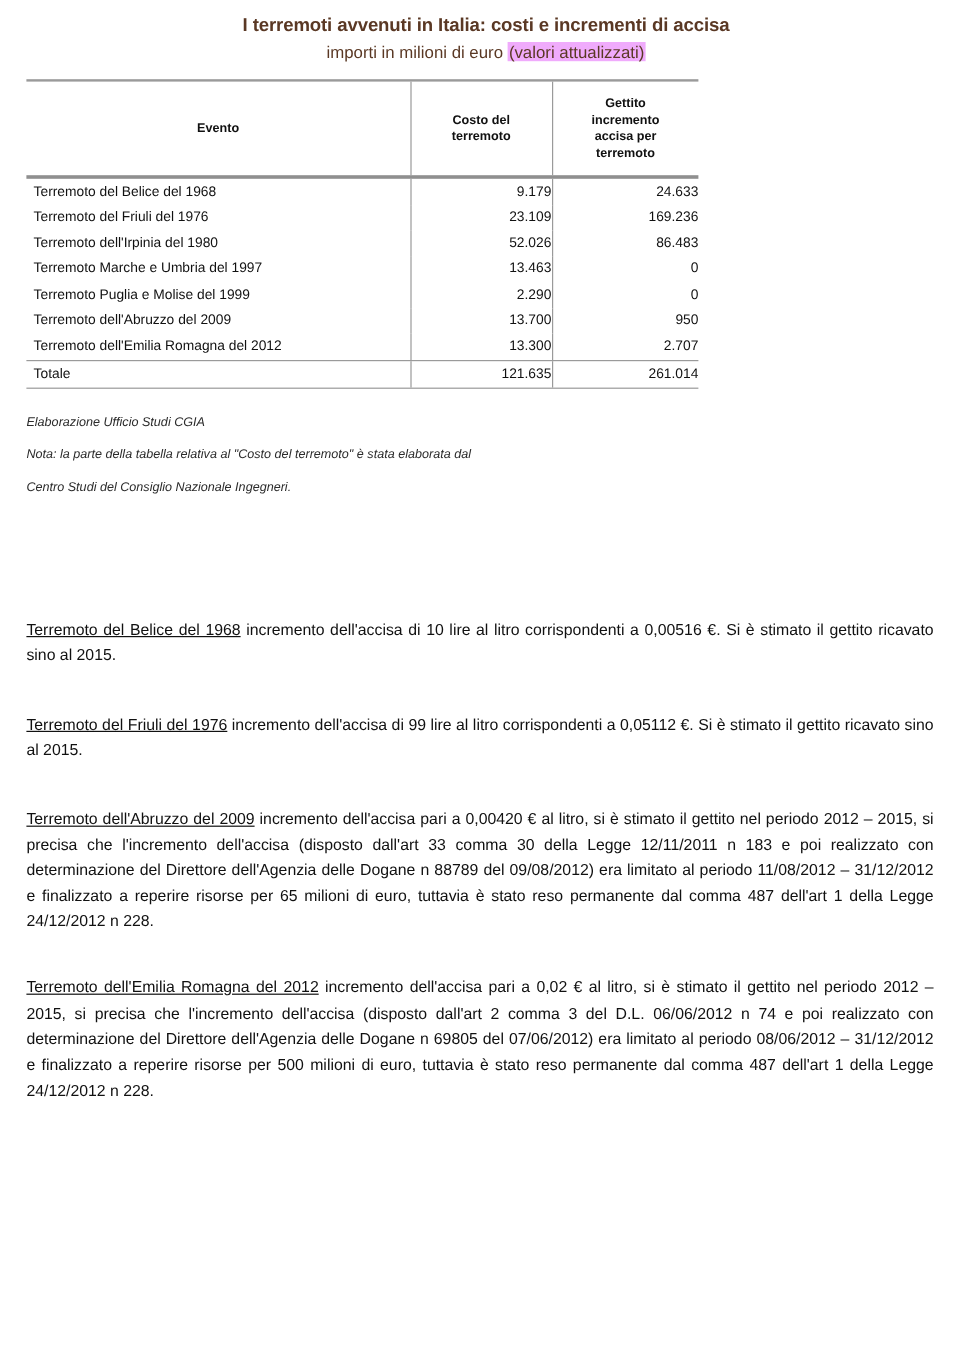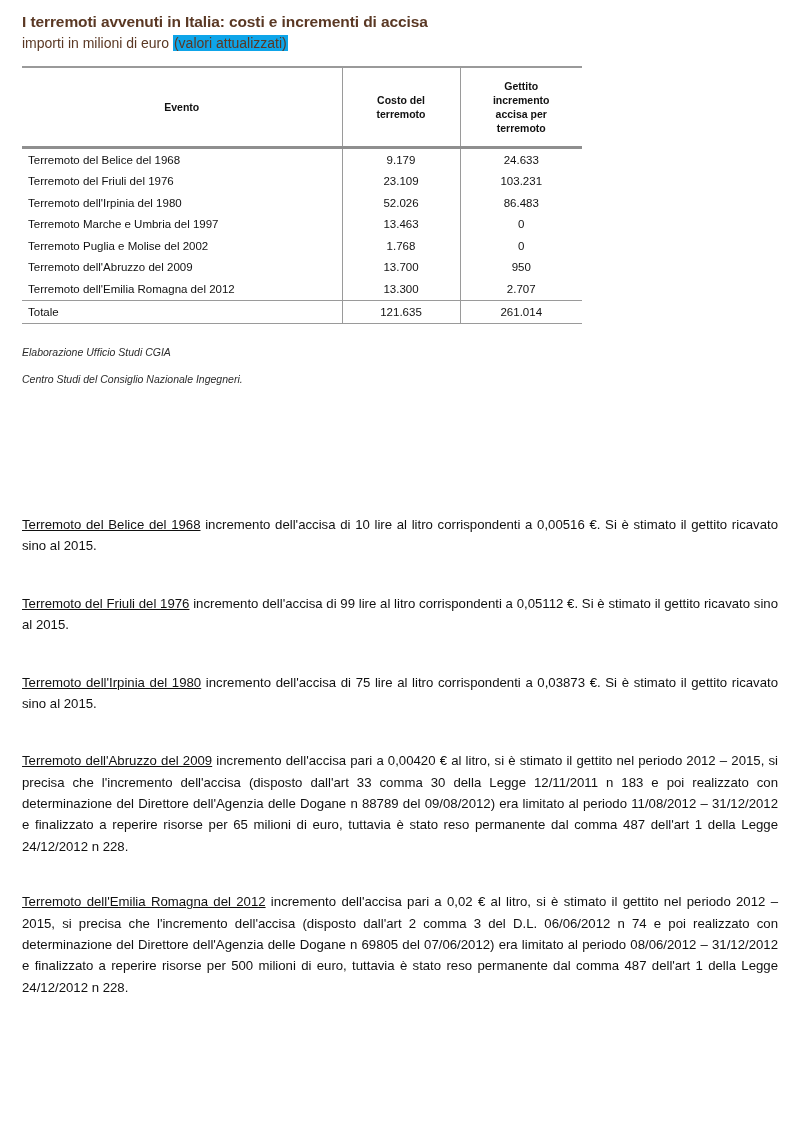--- a/index.html
+++ b/index.html
@@ -19,41 +19,42 @@
     position: relative;
     width: 800px;
     height: 1136px;
     padding: 0;
     box-sizing: border-box;
   }
 
   
   .header-block {
     position: absolute;
-    left: 22px;
+    left: 35px;
     top: 12px;
     width: 740px;
+    text-align: center;
   }
   .doc-title {
     font-size: 15.5px;
     font-weight: bold;
     color: #5a3824;
     letter-spacing: -0.1px;
     line-height: 1.25;
     white-space: nowrap;
   }
   .doc-subtitle {
     font-size: 14px;
     color: #5a3824;
     line-height: 1.3;
     margin-top: 3px;
     white-space: nowrap;
   }
   .hl {
-    background: #0ea5e9;
+    background: #f0abfc;
     color: #5a3824;
     padding: 0 1px;
   }
 
   
   .tbl-wrap {
     position: absolute;
     left: 22px;
     top: 66px;
     width: 560px;
@@ -105,21 +106,21 @@
   }
   table.data td.t-event {
     text-align: left;
     padding-left: 6px;
     height: 21.5px;
     font-size: 11.5px;
     color: #111;
     white-space: nowrap;
   }
   table.data td.t-num {
-    text-align: center;
+    text-align: right;
     height: 21.5px;
     font-size: 11.5px;
     border-left: 1px solid #9a9a9a;
     color: #111;
   }
   table.data tr.total td.t-event,
   table.data tr.total td.t-num {
     height: 22px;
   }
 
@@ -203,35 +204,35 @@
       </colgroup>
       <tbody>
         <tr>
           <td class="t-event">Terremoto del Belice del 1968</td>
           <td class="t-num">9.179</td>
           <td class="t-num">24.633</td>
         </tr>
         <tr>
           <td class="t-event">Terremoto del Friuli del 1976</td>
           <td class="t-num">23.109</td>
-          <td class="t-num">103.231</td>
+          <td class="t-num">169.236</td>
         </tr>
         <tr>
           <td class="t-event">Terremoto dell'Irpinia del 1980</td>
           <td class="t-num">52.026</td>
           <td class="t-num">86.483</td>
         </tr>
         <tr>
           <td class="t-event">Terremoto Marche e Umbria del 1997</td>
           <td class="t-num">13.463</td>
           <td class="t-num">0</td>
         </tr>
         <tr>
-          <td class="t-event">Terremoto Puglia e Molise del 2002</td>
-          <td class="t-num">1.768</td>
+          <td class="t-event">Terremoto Puglia e Molise del 1999</td>
+          <td class="t-num">2.290</td>
           <td class="t-num">0</td>
         </tr>
         <tr>
           <td class="t-event">Terremoto dell'Abruzzo del 2009</td>
           <td class="t-num">13.700</td>
           <td class="t-num">950</td>
         </tr>
         <tr>
           <td class="t-event">Terremoto dell'Emilia Romagna del 2012</td>
           <td class="t-num">13.300</td>
@@ -252,28 +253,28 @@
           <td class="t-num">121.635</td>
           <td class="t-num">261.014</td>
         </tr>
       </tbody>
     </table>
     <div class="rule-thin"></div>
   </div>
 
   <div class="footnote">
     <div>Elaborazione Ufficio Studi CGIA</div>
+    <div>Nota: la parte della tabella relativa al "Costo del terremoto" è stata elaborata dal</div>
     <div>Centro Studi del Consiglio Nazionale Ingegneri.</div>
   </div>
 
   <div class="body-block">
     <p class="para"><span class="lead">Terremoto del Belice del 1968</span><span> incremento dell'accisa di 10 lire al litro corrispondenti a 0,00516 €. Si è stimato il gettito ricavato sino al 2015.</span></p>
 
     <p class="para"><span class="lead">Terremoto del Friuli del 1976</span><span> incremento dell'accisa di 99 lire al litro corrispondenti a 0,05112 €. Si è stimato il gettito ricavato sino al 2015.</span></p>
 
-    <p class="para"><span class="lead">Terremoto dell'Irpinia del 1980</span><span> incremento dell'accisa di 75 lire al litro corrispondenti a 0,03873 €. Si è stimato il gettito ricavato sino al 2015.</span></p>
 
     <p class="para long"><span class="lead">Terremoto dell'Abruzzo del 2009</span><span> incremento dell'accisa pari a 0,00420 € al litro, si è stimato il gettito nel periodo 2012 – 2015, si precisa che l'incremento dell'accisa (disposto dall'art 33 comma 30 della Legge 12/11/2011 n 183 e poi realizzato con determinazione del Direttore dell'Agenzia delle Dogane n 88789 del 09/08/2012) era limitato al periodo 11/08/2012 – 31/12/2012 e finalizzato a reperire risorse per 65 milioni di euro, tuttavia è stato reso permanente dal comma 487 dell'art 1 della Legge 24/12/2012 n 228.</span></p>
 
     <p class="para long"><span class="lead">Terremoto dell'Emilia Romagna del 2012</span><span> incremento dell'accisa pari a 0,02 € al litro, si è stimato il gettito nel periodo 2012 – 2015, si precisa che l'incremento dell'accisa (disposto dall'art 2 comma 3 del D.L. 06/06/2012 n 74 e poi realizzato con determinazione del Direttore dell'Agenzia delle Dogane n 69805 del 07/06/2012) era limitato al periodo 08/06/2012 – 31/12/2012 e finalizzato a reperire risorse per 500 milioni di euro, tuttavia è stato reso permanente dal comma 487 dell'art 1 della Legge 24/12/2012 n 228.</span></p>
   </div>
 
 </div>
 
 </body></html>

